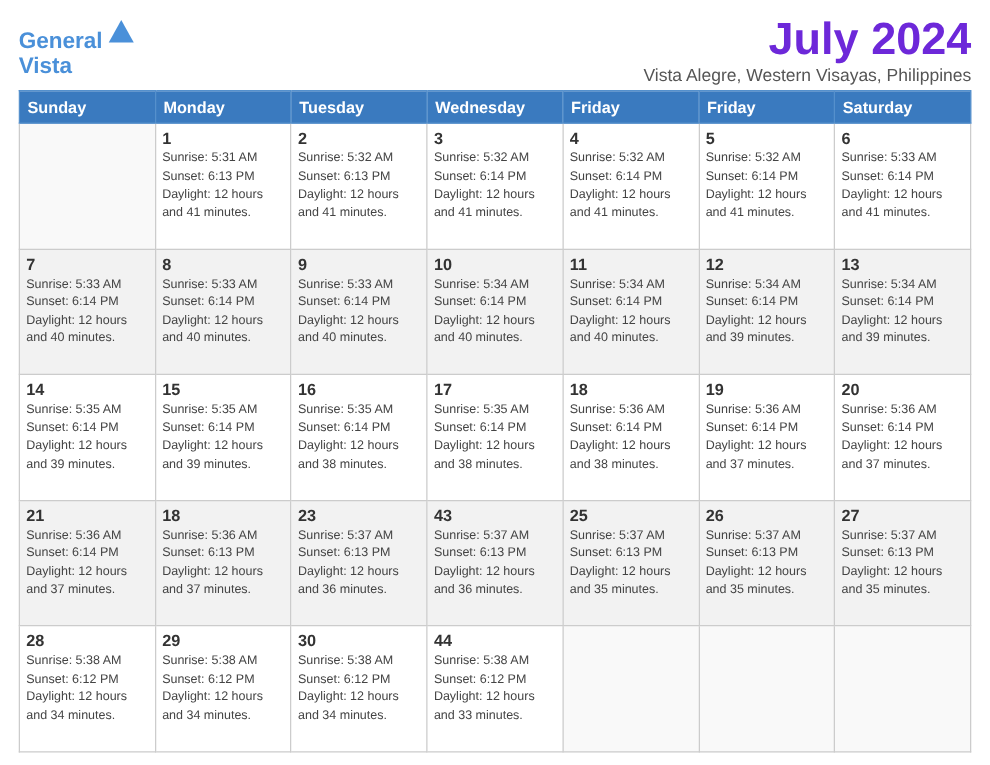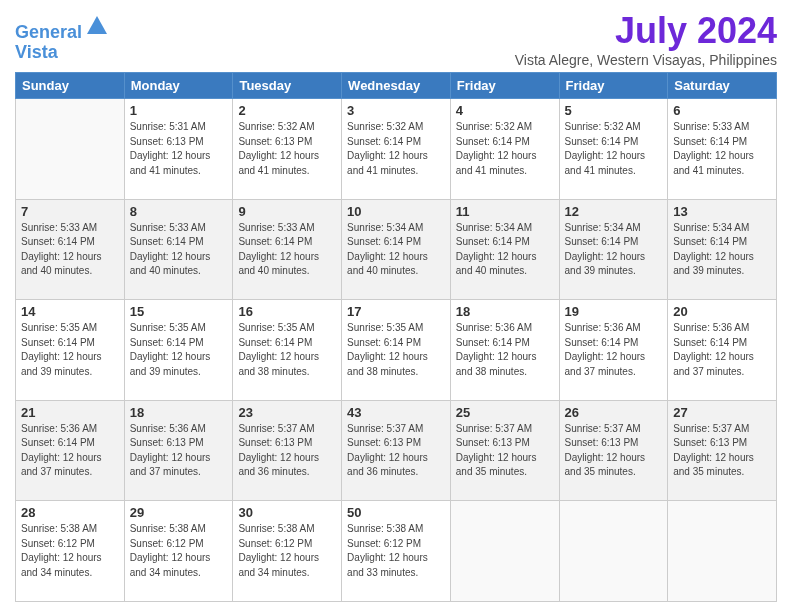--- a/index.html
+++ b/index.html
@@ -258,21 +258,21 @@
           </td>
           <td>
             <span class="day-number">29</span>
             <div class="day-info">Sunrise: 5:38 AM<br>Sunset: 6:12 PM<br>Daylight: 12 hours<br>and 34 minutes.</div>
           </td>
           <td>
             <span class="day-number">30</span>
             <div class="day-info">Sunrise: 5:38 AM<br>Sunset: 6:12 PM<br>Daylight: 12 hours<br>and 34 minutes.</div>
           </td>
           <td>
-            <span class="day-number">50</span>
+            <span class="day-number">44</span>
             <div class="day-info">Sunrise: 5:38 AM<br>Sunset: 6:12 PM<br>Daylight: 12 hours<br>and 33 minutes.</div>
           </td>
           <td class="empty"></td>
           <td class="empty"></td>
           <td class="empty"></td>
         </tr>
       </tbody>
   </table>
 </div>
 

